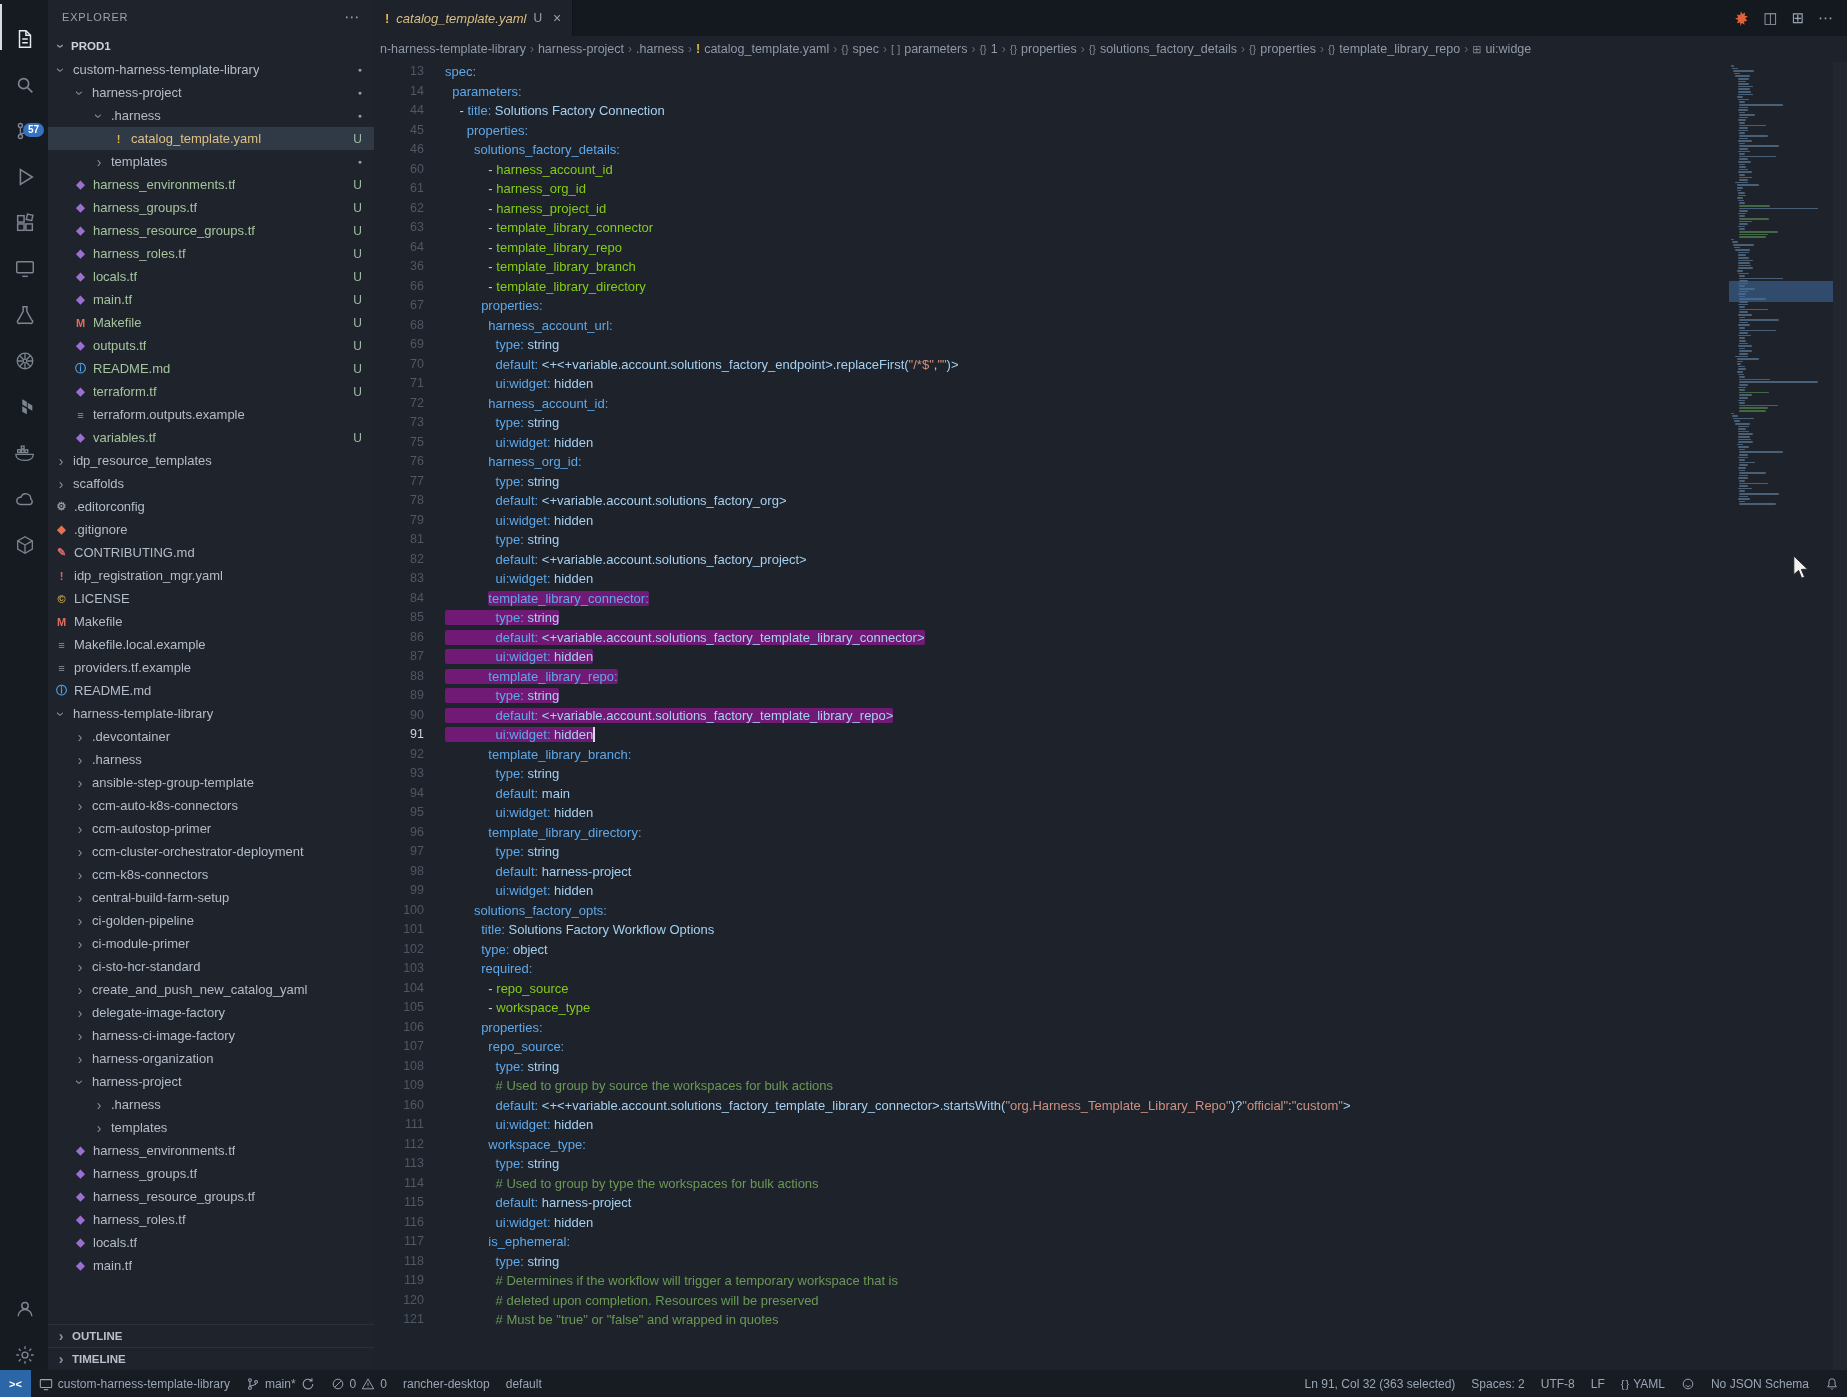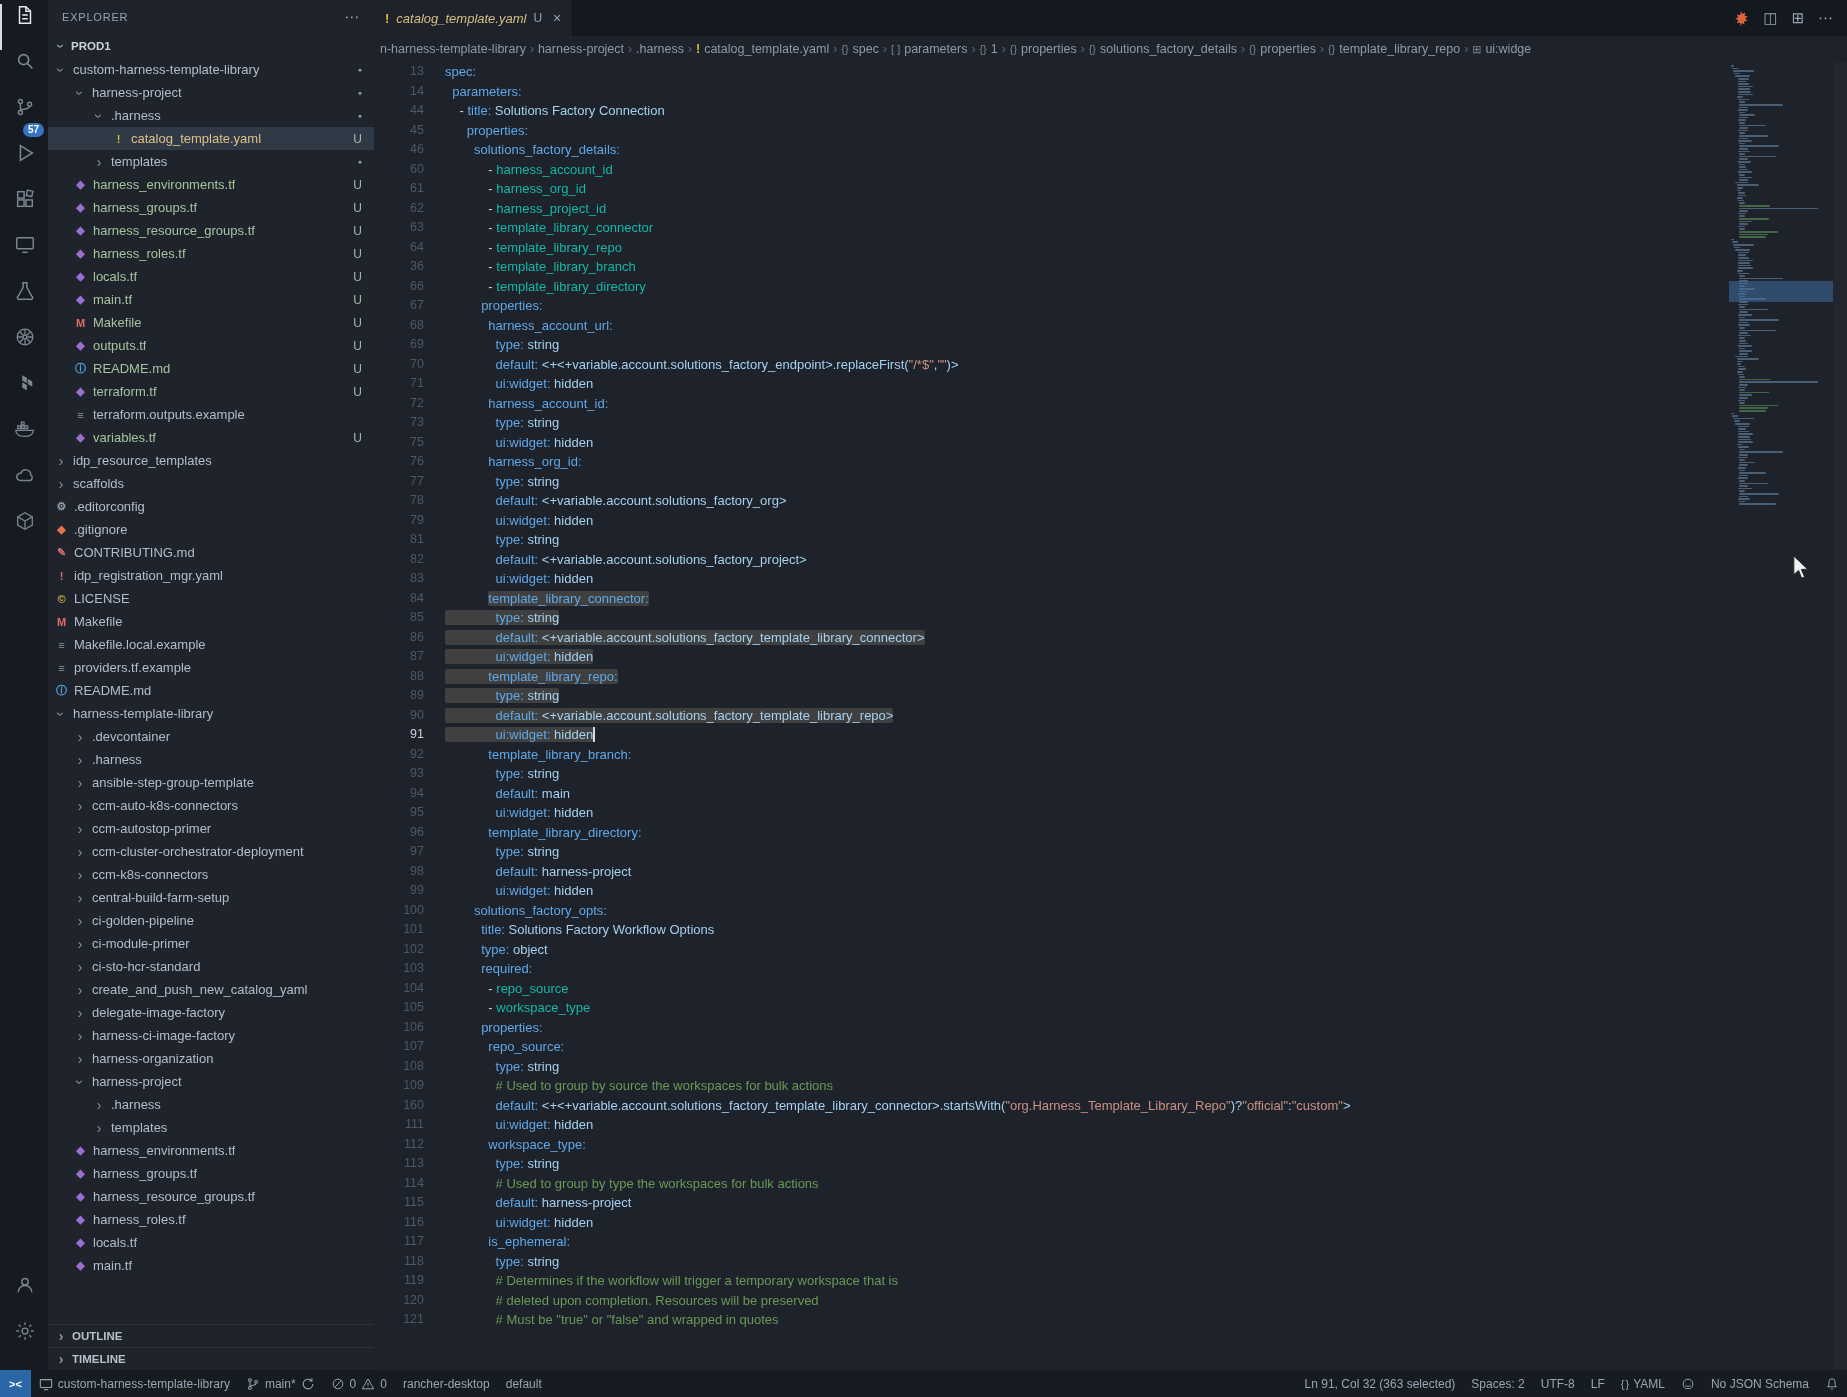--- a/index.html
+++ b/index.html
@@ -3,21 +3,21 @@
 <meta charset="utf-8">
 <style>
   *{margin:0;padding:0;box-sizing:border-box}
   html,body{width:1847px;height:1397px;overflow:hidden;background:#1d222b;
     font-family:"Liberation Sans",sans-serif;color:#b3bcc8}
   .window{position:relative;width:1847px;height:1397px;display:flex;flex-direction:column}
   .top{display:flex;flex:1;min-height:0}
 
   
   .activitybar{width:48px;background:#161a21;display:flex;flex-direction:column;align-items:center;padding-top:4px;flex:none}
-  .ab-item{width:48px;height:46px;display:flex;align-items:flex-start;justify-content:center;color:#7d8590;position:relative;cursor:pointer;border-left:2px solid transparent}
+  .ab-item{width:48px;height:46px;display:flex;align-items:flex-end;justify-content:center;color:#7d8590;position:relative;cursor:pointer;border-left:2px solid transparent}
   .ab-item.active{color:#e6e9ee;border-left:2px solid #d7dce3}
   .ab-item svg{width:22px;height:22px}
   .ab-badge{position:absolute;right:4px;bottom:5px;background:#3572c0;color:#fff;font-size:10px;line-height:1;border-radius:9px;padding:2px 5px;font-weight:bold}
   .ab-bottom{margin-top:auto;margin-bottom:4px;display:flex;flex-direction:column;align-items:center}
 
   
   .sidebar{width:326px;background:#1f242c;display:flex;flex-direction:column;font-size:13px;flex:none;min-height:0}
   .sb-head{height:34px;flex:none;display:flex;align-items:center;padding:0 14px;font-size:11px;letter-spacing:.8px;color:#9aa3b0}
   .sb-more{margin-left:auto;color:#9aa3b0;cursor:pointer;font-size:15px}
   .sb-section{height:24px;flex:none;display:flex;align-items:center;font-weight:bold;font-size:11.5px;color:#ccd2db;padding-left:6px;gap:3px;cursor:pointer}
@@ -52,24 +52,24 @@
   .bc-sym{color:#7d8painted90;font-size:11px;color:#7d8590}
   .bc-warn{color:#e2b93d;font-weight:bold}
   .bc-sep{color:#5f6877;font-size:12px}
 
   .editor{flex:1;display:flex;position:relative;min-height:0;overflow:hidden}
   .codewrap{flex:1;overflow:hidden;font-family:Liberation Sans, sans-serif;font-size:13px}
   .cl{height:19.5px;line-height:19.5px;display:flex;white-space:pre}
   .ln{width:50px;flex:none;text-align:right;color:#4f5866;margin-right:21px;font-size:12.5px}
   .cl.cur .ln{color:#ccd3de}
   .lt{white-space:pre}
-  .selbg{background:#404040;border-radius:2px}
+  .selbg{background:#701a75;border-radius:2px}
   .tk-k{color:#5fa8e8}
   .tk-v{color:#a5d0ef}
-  .tk-p{color:#14b8a6}
+  .tk-p{color:#84cc16}
   .tk-s{color:#cb9180}
   .tk-c{color:#6a9955}
   .tk-d{color:#ccd4dd}
   .cursor{display:inline-block;width:2px;height:15px;background:#d6dbe2;vertical-align:text-bottom}
 
   .minimap{position:absolute;right:14px;top:0;bottom:0;width:104px;padding-top:3px;background:#1d222b;cursor:pointer}
   .mrow{height:1.6px;margin-bottom:1px;background:#56718b;opacity:.8;border-radius:1px}
   .msel{position:absolute;left:0;right:0;background:#3f6da0;opacity:.55}
   .scrollstrip{position:absolute;right:0;top:0;bottom:0;width:14px;background:#21262f;cursor:pointer}
 

